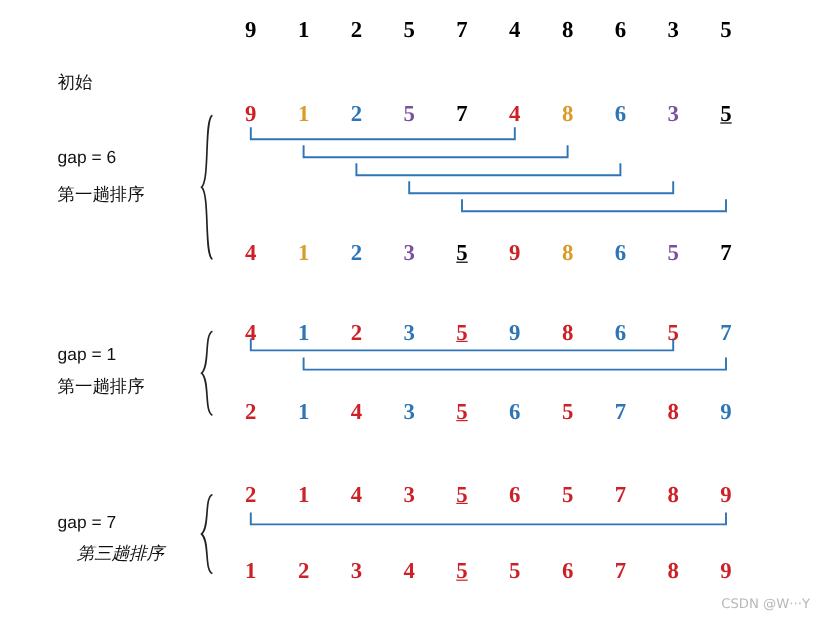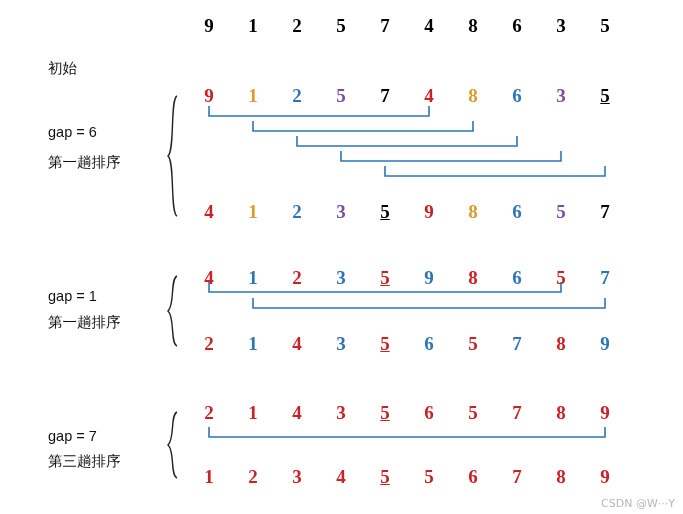--- a/index.html
+++ b/index.html
@@ -165,14 +165,14 @@
       <div class="num" style="left: 94px; color: rgb(204, 33, 39);">3</div>
       <div class="num" style="left: 138px; color: rgb(204, 33, 39);">4</div>
       <div class="num uline" style="left: 182px; color: rgb(204, 33, 39);">5</div>
       <div class="num" style="left: 226px; color: rgb(204, 33, 39);">5</div>
       <div class="num" style="left: 270px; color: rgb(204, 33, 39);">6</div>
       <div class="num" style="left: 314px; color: rgb(204, 33, 39);">7</div>
       <div class="num" style="left: 358px; color: rgb(204, 33, 39);">8</div>
       <div class="num" style="left: 402px; color: rgb(204, 33, 39);">9</div>
     </div>
     <div class="label" style="left: 48px; top: 428px;">gap = 7</div>
-    <div class="label label-cn" style="left: 48px; top: 452px;">第三趟排序</div>
+    <div class="label label-cn" style="left: 64px; top: 452px; font-style: italic;">第三趟排序</div>
   </div>
 
 </body></html>

